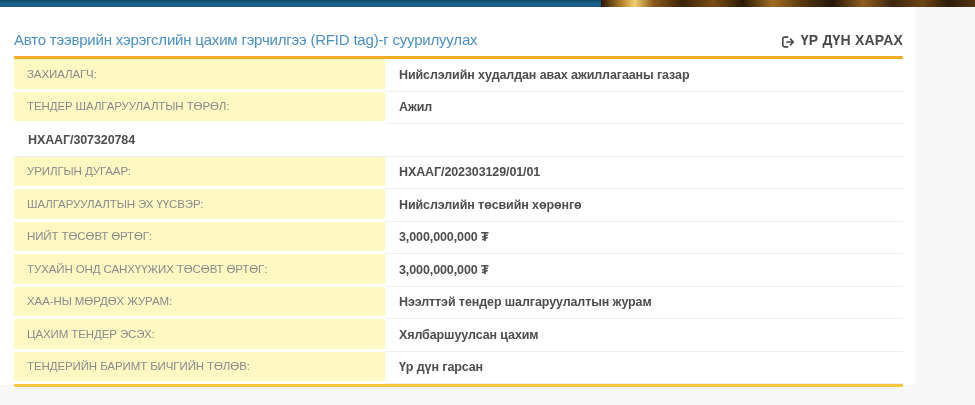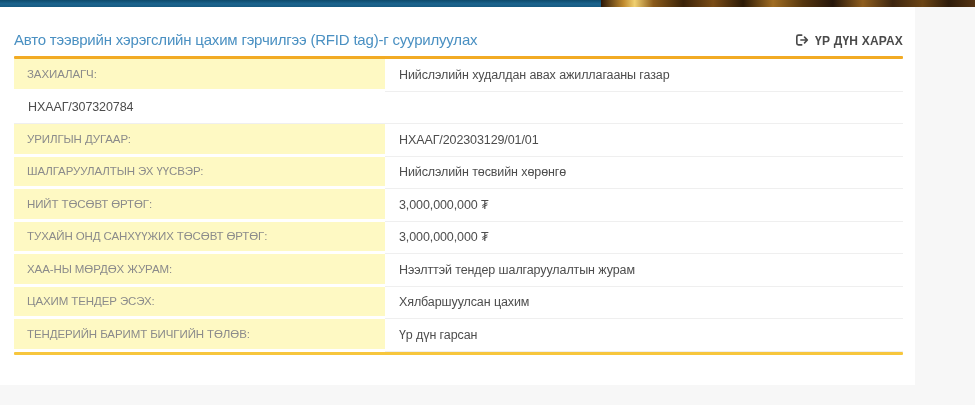--- a/index.html
+++ b/index.html
@@ -37,23 +37,23 @@
     display: flex; align-items: flex-end; justify-content: space-between;
     padding-bottom: 8px;
   }
   .page-title {
     color: #4a90c2;
     font-size: 15px;
     font-weight: 500;
     letter-spacing: -0.2px;
   }
   .result-link {
-    display: flex; align-items: flex-start; gap: 6px;
+    display: flex; align-items: flex-end; gap: 6px;
     color: #4a4a4a;
-    font-size: 12px;
+    font-size: 14px;
     font-weight: 700;
     letter-spacing: 0.2px;
     text-decoration: none;
     cursor: pointer;
     white-space: nowrap;
   }
   .result-link svg { display: block; }
 
   .gold-line { height: 3px; background: #f2ab24; border-radius: 1px; }
   .gold-line.bottom { background: #f7c63d; height: 3px; }
@@ -71,21 +71,21 @@
     font-size: 11.5px;
     letter-spacing: -0.1px;
   }
   .detail-value {
     flex: 1;
     border-bottom: 1px solid #efefef;
     display: flex; align-items: center;
     padding-left: 14px;
     color: #4d4d4d;
     font-size: 12.5px;
-    font-weight: 400;
+    font-weight: 700;
     letter-spacing: -0.1px;
   }
 </style>
 </head>
 <body>
 
 <div class="top-strip">
   <div class="strip-blue"></div>
   <div class="strip-photo"></div>
 </div>
@@ -104,20 +104,24 @@
       <span>ҮР ДҮН ХАРАХ</span>
     </a>
   </div>
 
   <div class="gold-line"></div>
 
   <div class="detail-table">
     <div class="detail-row">
       <div class="detail-label">ЗАХИАЛАГЧ:</div>
       <div class="detail-value">Нийслэлийн худалдан авах ажиллагааны газар</div>
+    </div>
+    <div class="detail-row">
+      <div class="detail-label">ТЕНДЕР ШАЛГАРУУЛАЛТЫН ТӨРӨЛ:</div>
+      <div class="detail-value">Ажил</div>
     </div>
     <div class="detail-row">
       <div class="detail-value">НХААГ/307320784</div>
     </div>
     <div class="detail-row">
       <div class="detail-label">УРИЛГЫН ДУГААР:</div>
       <div class="detail-value">НХААГ/202303129/01/01</div>
     </div>
     <div class="detail-row">
       <div class="detail-label">ШАЛГАРУУЛАЛТЫН ЭХ ҮҮСВЭР:</div>

